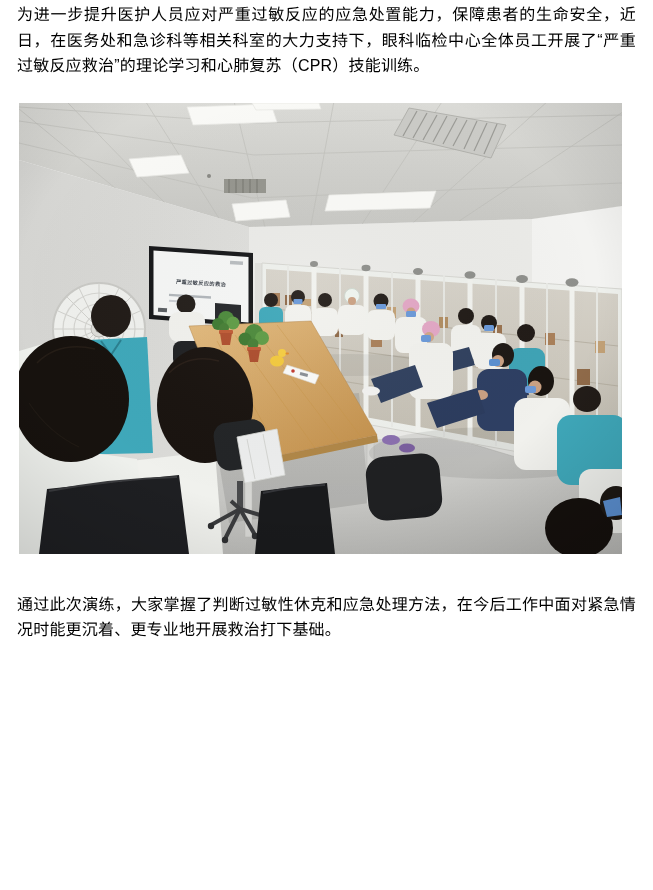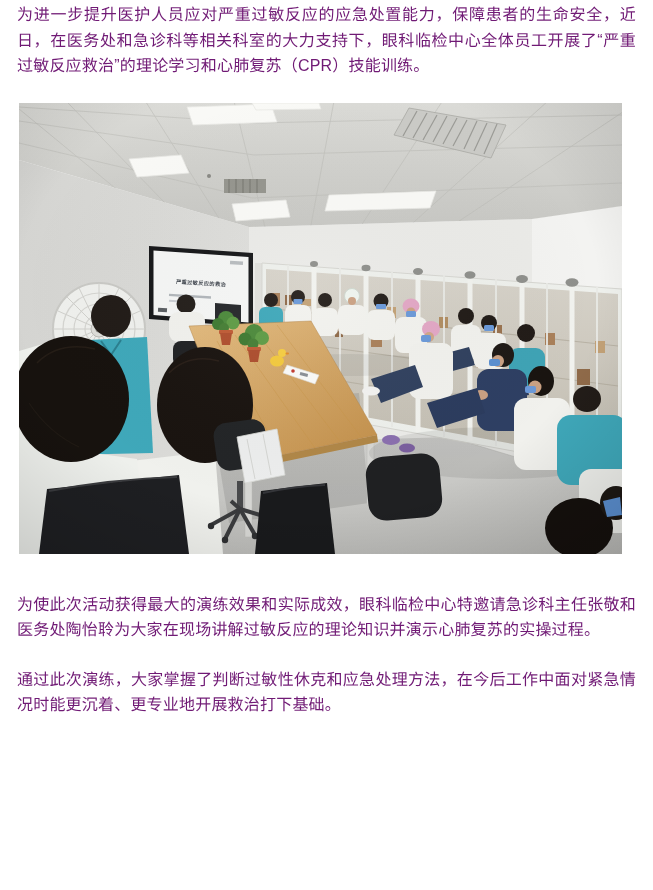--- a/index.html
+++ b/index.html
@@ -1,21 +1,21 @@
 <!DOCTYPE html>
 <html lang="zh-CN"><head>
 <meta charset="utf-8">
 <style>
   html,body{margin:0;padding:0;background:#ffffff;}
   body{width:653px;font-family:"Liberation Sans","DejaVu Sans",sans-serif;}
   .article{padding:2px 17px 10px 17px;}
   p.para{
     font-size:16px;
     line-height:25.5px;
-    color:#701a75;
+    color:#000000;
     text-align:justify;
     margin:0 0 24px 0;
     letter-spacing:0.2px;
     word-break:break-all;
   }
   figure.photo{margin:9px 0 38px 2px;width:603px;height:451px;padding:0;}
   figure.photo svg{display:block;width:603px;height:451px;}
   .scene{filter:blur(0.4px);}
   .slide-title{font-size:5.2px;letter-spacing:0.4px;font-weight:bold;fill:#444a52;}
 </style>
@@ -375,15 +375,14 @@
           <path d="M30,388 Q95,376 158,374" stroke="#3a3b3e" stroke-width="2" fill="none"></path>
           <polygon points="242,388 308,380 316,451 236,451" fill="#191a1c"></polygon>
           <path d="M244,390 Q276,383 306,382" stroke="#343539" stroke-width="2" fill="none"></path>
         </g>
 
         <rect x="0" y="0" width="603" height="451" fill="url(#vigG)"></rect>
       </g>
     </svg>
   </figure>
 
-  <p class="para">为使此次活动获得最大的演练效果和实际成效，眼科临检中心特邀请急诊科主任张敬和医务处陶怡聆为大家在现场讲解过敏反应的理论知识并演示心肺复苏的实操过程。</p>
   <p class="para">通过此次演练，大家掌握了判断过敏性休克和应急处理方法，在今后工作中面对紧急情况时能更沉着、更专业地开展救治打下基础。</p>
 </div>
 
 </body></html>

